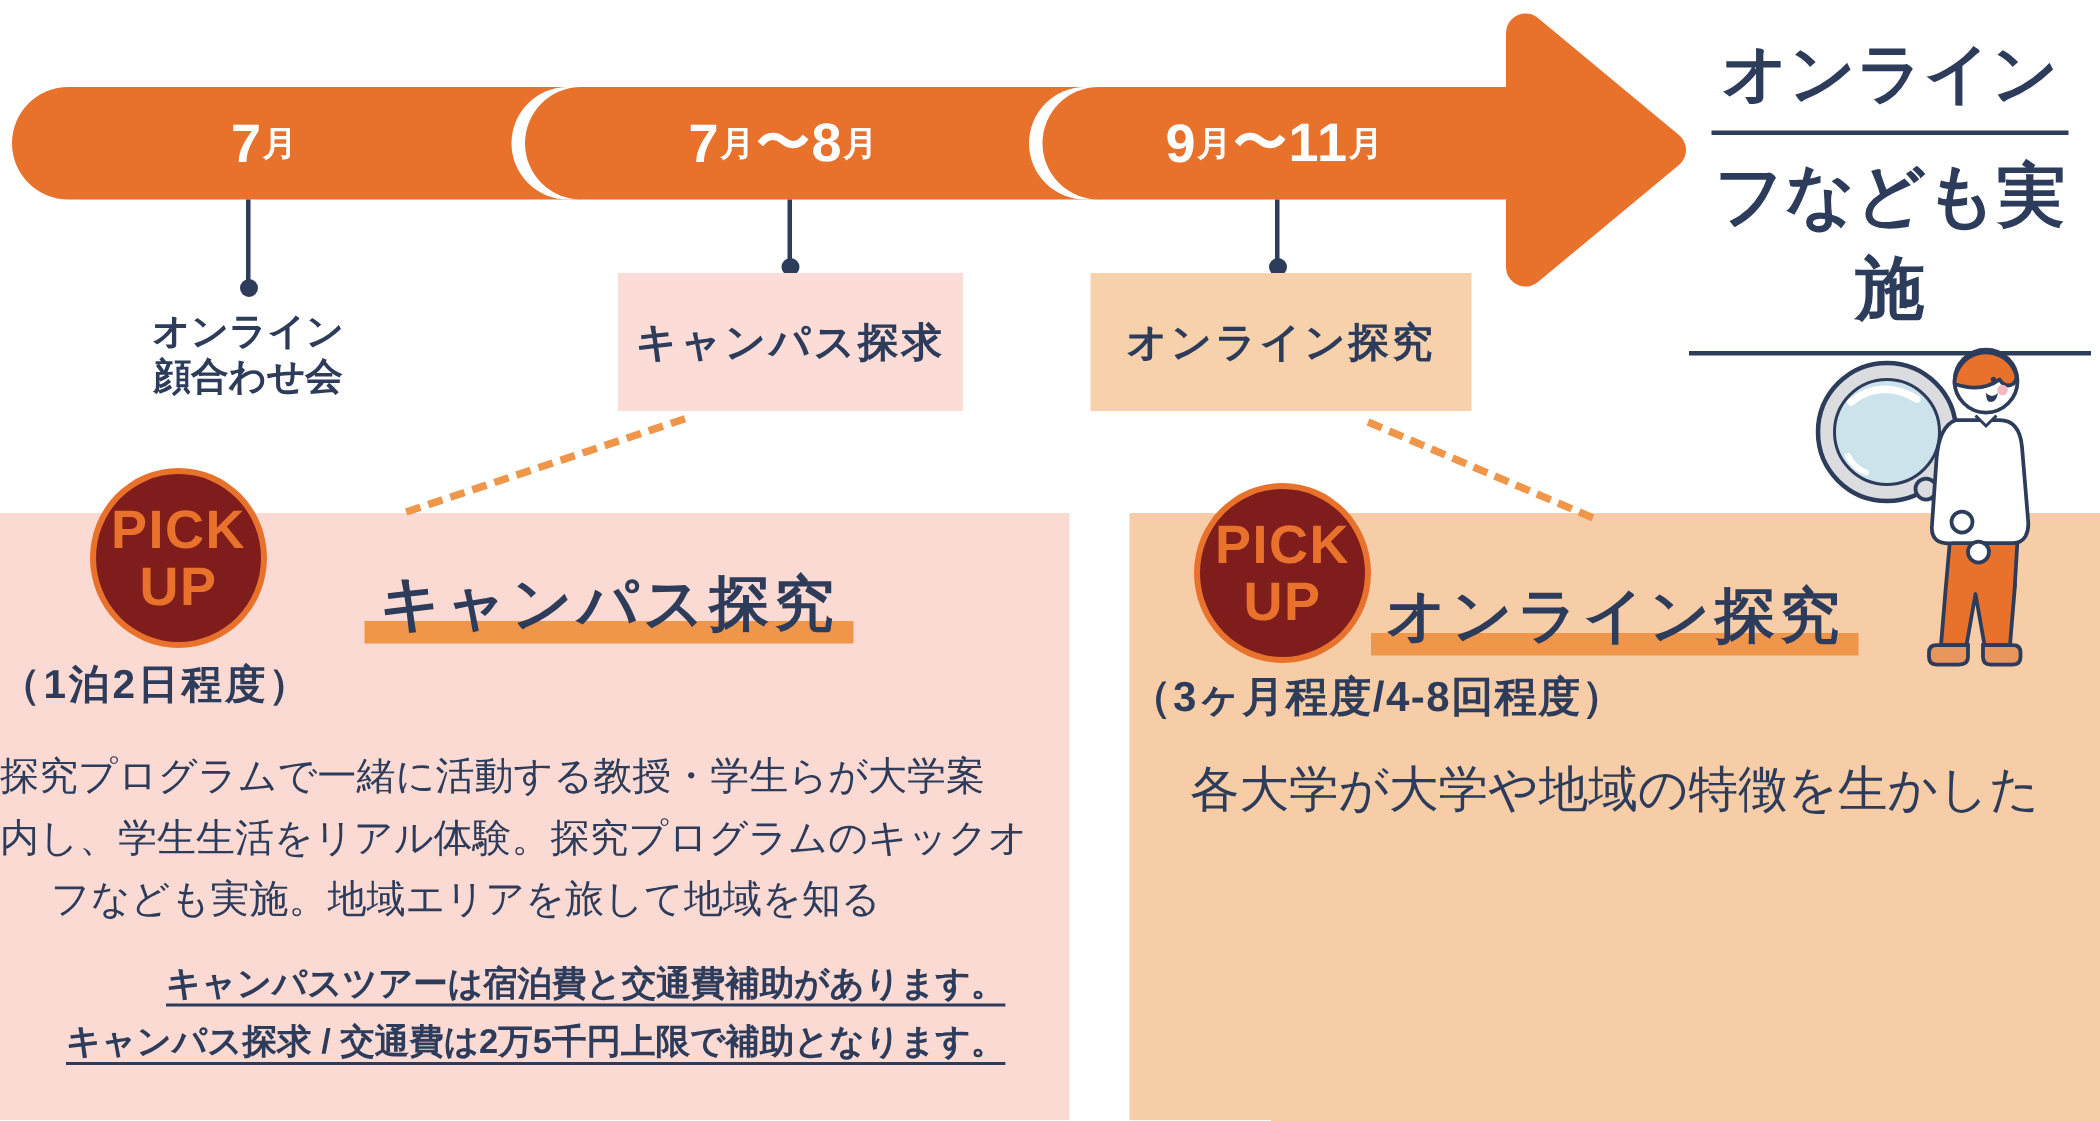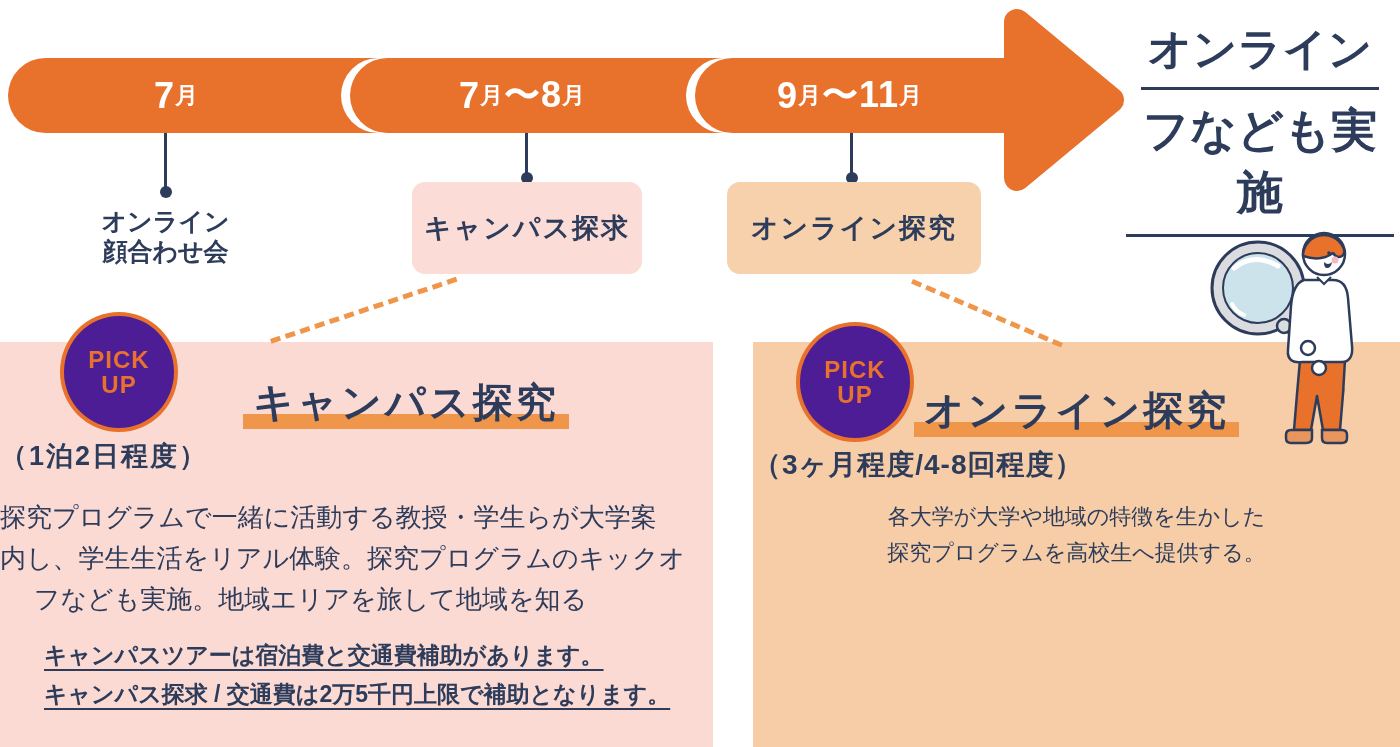--- a/index.html
+++ b/index.html
@@ -35,57 +35,57 @@
   .c1{left:164px;top:133px;height:56px;}
   .c2{left:525px;top:133px;height:42px;}
   .c3{left:850px;top:133px;height:42px;}
   
   .meetup{
     position:absolute;left:58px;top:206px;width:215px;text-align:center;
     font-size:25px;font-weight:bold;line-height:1.2;z-index:5;
   }
   .mbox{
     position:absolute;top:182px;height:92px;display:flex;align-items:center;justify-content:center;
-    font-size:27px;font-weight:bold;letter-spacing:2px;z-index:5;border-radius:13px;
+    font-size:27px;font-weight:bold;letter-spacing:2px;z-index:5;
   }
   .mbox-campus{left:412px;width:230px;background:#FCDCD6;}
   .mbox-online{left:727px;width:254px;background:#F7D1AB;}
   
   .dash{position:absolute;border-top:5px dashed #EF964B;z-index:2;}
   .dash-left{left:270px;top:339px;width:196px;transform:rotate(-18.5deg);transform-origin:0 0;}
   .dash-right{left:913px;top:279px;width:163px;transform:rotate(23.1deg);transform-origin:0 0;}
   
   .panel{position:absolute;top:342px;height:405px;z-index:1;}
   .panel-campus{left:0;width:713px;background:#FBDAD3;}
   .panel-online{left:753px;width:647px;background:#F6CDA6;}
   
   .badge{
-    position:absolute;width:110px;height:112px;background:#4c1d95;border:4px solid #E8712C;border-radius:50%;
+    position:absolute;width:110px;height:112px;background:#7f1d1d;border:4px solid #E8712C;border-radius:50%;
     display:flex;flex-direction:column;align-items:center;justify-content:center;
-    color:#E8712C;font-weight:bold;font-size:24px;line-height:1.05;letter-spacing:1px;z-index:6;
+    color:#E8712C;font-weight:bold;font-size:36px;line-height:1.05;letter-spacing:1px;z-index:6;
   }
   .badge-left{left:60px;top:312px;}
   .badge-right{left:796px;top:322px;}
   
   .title-row{position:absolute;text-align:center;z-index:5;}
   .tr-campus{left:0;top:375px;width:812px;}
   .tr-online{left:753px;top:383px;width:647px;padding-left:0;}
   .hl{position:relative;display:inline-block;font-size:40px;font-weight:bold;letter-spacing:3px;z-index:0;}
   .hl::after{
     content:"";position:absolute;left:-10px;right:-10px;bottom:1px;height:15px;
     background:#F0964A;z-index:-1;
   }
   .subtitle{position:absolute;text-align:left;font-weight:bold;z-index:5;}
   .st-campus{left:0;top:438px;width:713px;font-size:27px;letter-spacing:2px;}
   .st-online{left:753px;top:446px;width:727px;font-size:28px;letter-spacing:1px;}
   .body-text{position:absolute;text-align:center;z-index:5;}
   .body-campus{left:0;top:497px;width:621px;font-size:26px;line-height:1.58;}
-  .body-online{left:753px;top:499px;width:647px;font-size:22px;line-height:1.62;}
+  .body-online{left:753px;top:499px;width:647px;font-size:33px;line-height:1.62;}
   .body-text div{white-space:nowrap;}
-  .note{position:absolute;left:44px;top:641px;z-index:5;font-weight:bold;font-size:23px;}
+  .note{position:absolute;left:44px;top:641px;z-index:5;font-weight:bold;font-size:23px;text-align:right;}
   .note div{
     white-space:nowrap;text-decoration:underline;text-underline-offset:6px;
     text-decoration-thickness:2px;margin-bottom:9px;line-height:1.3;
   }
   .person{position:absolute;left:1196px;top:222px;width:172px;height:228px;z-index:7;}
 </style>
 </head>
 <body>
 
 <div class="stage">
@@ -144,21 +144,20 @@
     <div>キャンパスツアーは宿泊費と交通費補助があります。</div>
     <div>キャンパス探求 / 交通費は2万5千円上限で補助となります。</div>
   </div>
 
   <div class="title-row tr-online">
     <span class="hl">オンライン探究</span>
   </div>
   <div class="subtitle st-online">（3ヶ月程度/4-8回程度）</div>
   <div class="body-text body-online">
     <div>各大学が大学や地域の特徴を生かした</div>
-    <div>探究プログラムを高校生へ提供する。</div>
   </div>
 
   <svg class="person" viewBox="0 0 172 228">
 
     <line x1="98" y1="102" x2="138" y2="168" stroke="#2D3C5B" stroke-width="21" stroke-linecap="round"></line>
     <line x1="98" y1="102" x2="138" y2="168" stroke="#F3DCC2" stroke-width="15" stroke-linecap="round"></line>
 
     <circle cx="62" cy="66" r="46" fill="#DBDCE0" stroke="#2D3C5B" stroke-width="3"></circle>
     <circle cx="62" cy="66" r="35" fill="#CDE3EB" stroke="#2D3C5B" stroke-width="2"></circle>
     <path d="M38 46 q20 -16 44 -2" fill="none" stroke="#fff" stroke-width="5" stroke-linecap="round"></path>

